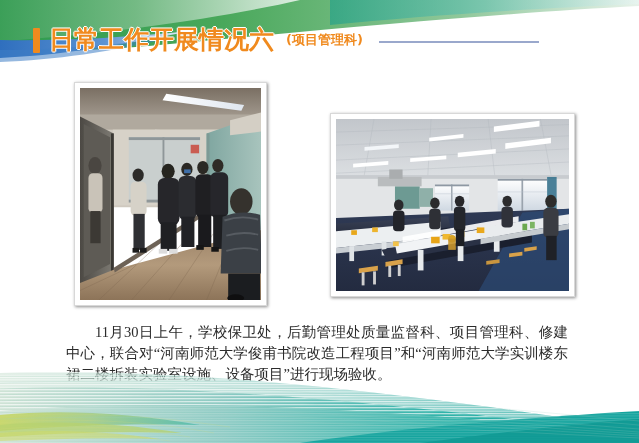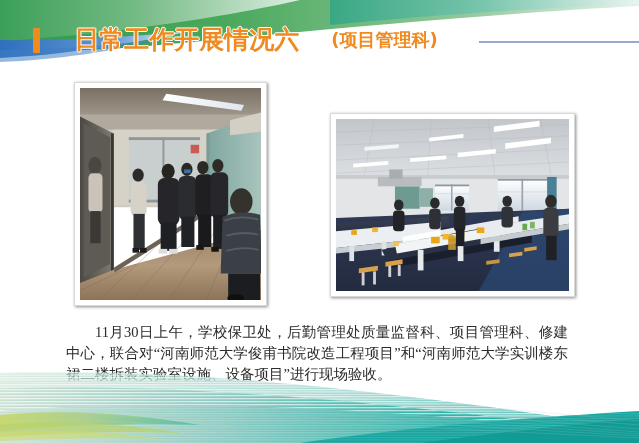--- a/index.html
+++ b/index.html
@@ -33,21 +33,20 @@
   }
 
   
   .title-row {
     position: absolute;
     left: 0; top: 22px;
     width: 639px;
     height: 36px;
     display: flex;
     align-items: center;
-    justify-content: space-between;
   }
   .title-bar {
     width: 7px;
     height: 25px;
     background: #F08A1E;
     margin-left: 33px;
     flex: none;
     border-radius: 1px;
   }
   .title-main {
@@ -59,24 +58,24 @@
     color: #F08A1E;
     letter-spacing: 0px;
     white-space: nowrap;
     text-shadow:
        1px 0 0 #ffffff,
       -1px 0 0 #ffffff,
        0 1px 0 #ffffff,
        0 -1px 0 #ffffff;
   }
   .title-sub {
-    margin-left: 7px;
+    margin-left: 12px;
     font-family: "DejaVu Sans", "Liberation Sans", sans-serif;
     font-weight: bold;
-    font-size: 18px;
+    font-size: 13px;
     line-height: 26px;
     color: #F08A1E;
     white-space: nowrap;
     text-shadow:
        1px 0 0 #ffffff,
       -1px 0 0 #ffffff,
        0 1px 0 #ffffff,
        0 -1px 0 #ffffff;
   }
   .title-rule {

